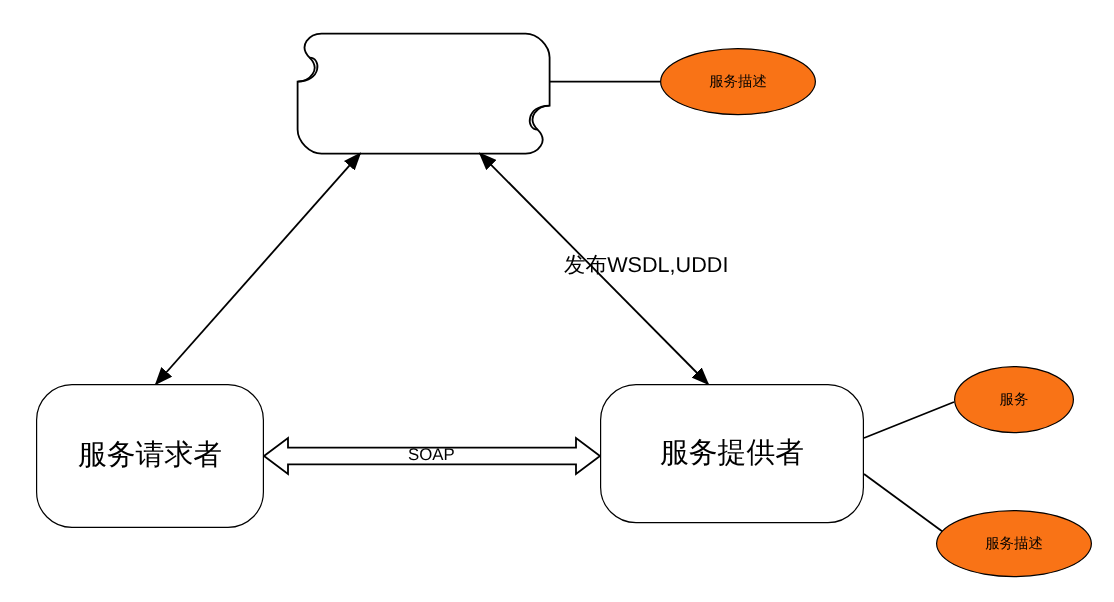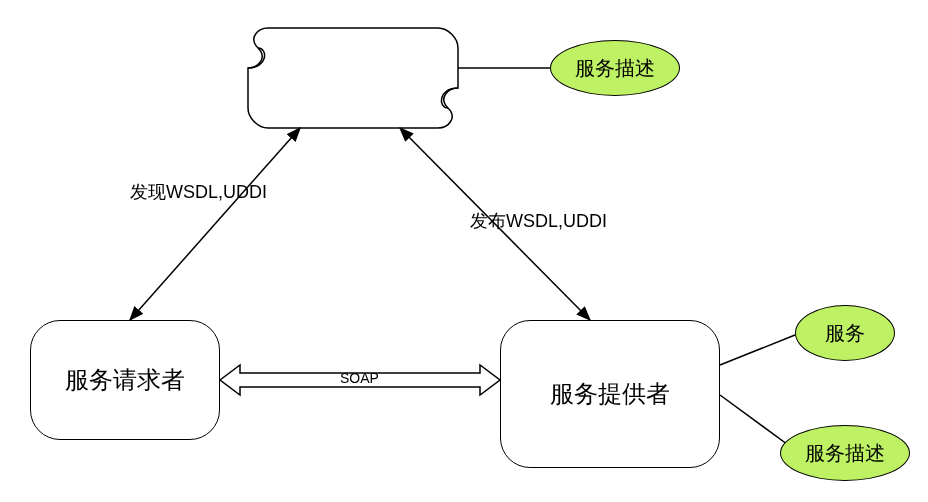--- a/index.html
+++ b/index.html
@@ -29,25 +29,25 @@
       align-items: center;
       justify-content: center;
       font-size: 24px;
       text-align: center;
       line-height: 1.3;
     }
     .node-ellipse {
       position: absolute;
       border: 1.5px solid #000;
       border-radius: 50%;
-      background: #bef264;
+      background: #f97316;
       display: flex;
       align-items: center;
       justify-content: center;
-      font-size: 20px;
+      font-size: 12px;
       text-align: center;
     }
     .scroll-node {
       position: absolute;
       display: flex;
       align-items: center;
       justify-content: center;
       font-size: 26px;
       text-align: center;
       line-height: 1.3;
@@ -127,31 +127,30 @@
 
 
 <div class="node-ellipse" style="left:550px; top:40px; width:130px; height:56px;">
   <span>服务描述</span>
 </div>
 
 <div class="node-rect" style="left:30px; top:320px; width:190px; height:120px;">
   <span>服务请求者</span>
 </div>
 
-<div class="node-rect" style="left:500px; top:320px; width:220px; height:148px;text-align:right;">
+<div class="node-rect" style="left:500px; top:320px; width:220px; height:116px;text-align:right;">
   <span>服务提供者</span>
 </div>
 
 <div class="node-ellipse" style="left:795px; top:305px; width:100px; height:56px;">
   <span>服务</span>
 </div>
 
 <div class="node-ellipse" style="left:780px; top:425px; width:130px; height:56px;">
   <span>服务描述</span>
 </div>
 
-<div class="edge-label" style="left:130px; top:180px;">发现WSDL,UDDI</div>
 
 <div class="edge-label" style="left:470px; top:180px;margin-top:29px;">发布WSDL,UDDI</div>
 
 <div class="edge-label small" style="left:340px; top:370px;">SOAP</div>
 
 </div>
 
 </body></html>

